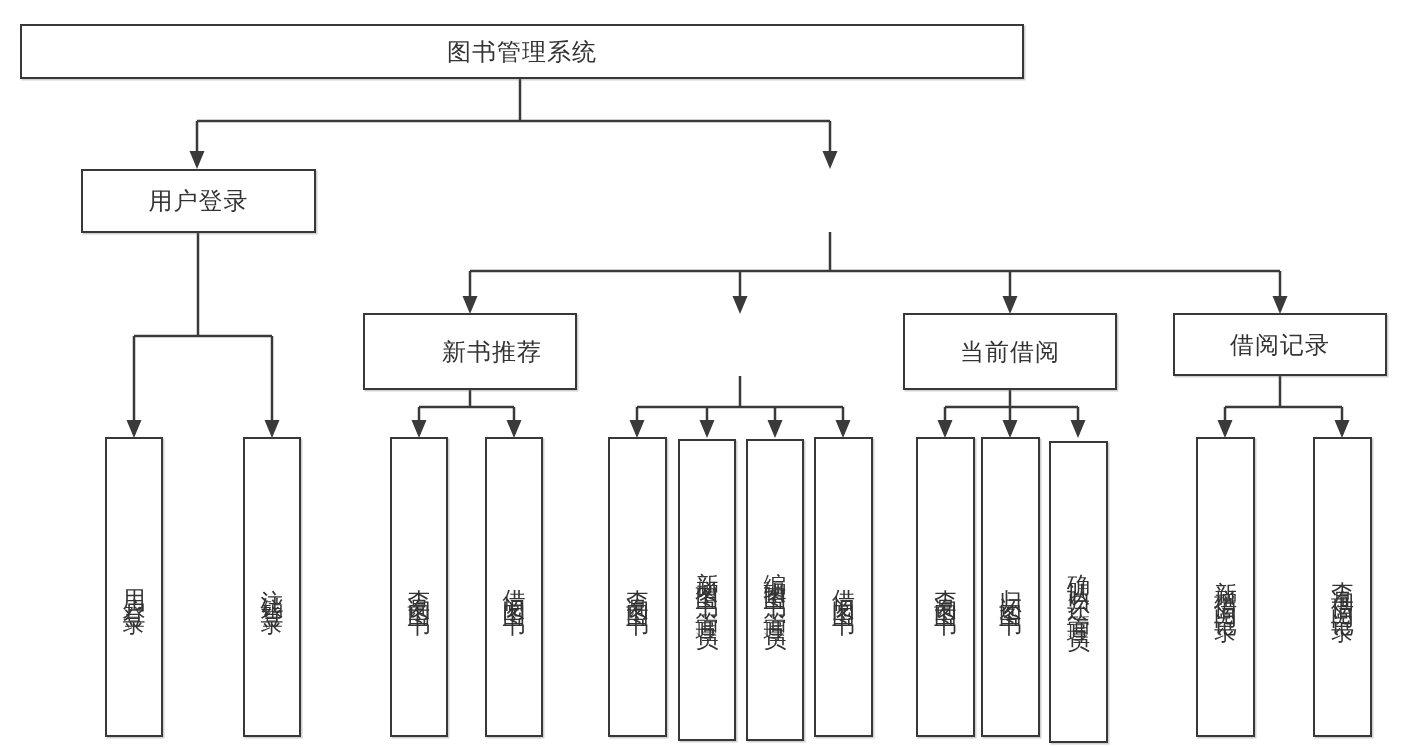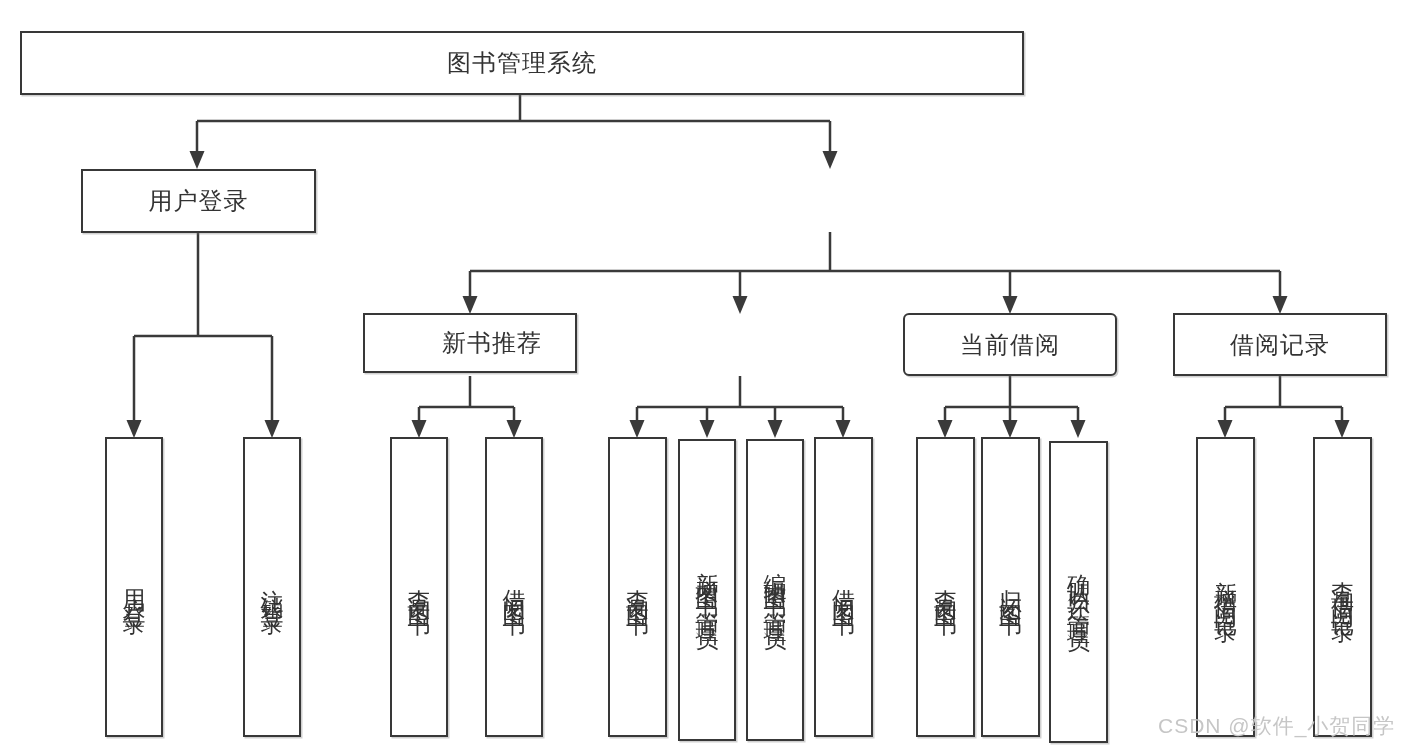--- a/index.html
+++ b/index.html
@@ -53,32 +53,32 @@
       <polygon points="767.5,420 782.5,420 775,438"></polygon>
       <polygon points="835.5,420 850.5,420 843,438"></polygon>
       <polygon points="937.5,420 952.5,420 945,438"></polygon>
       <polygon points="1002.5,420 1017.5,420 1010,438"></polygon>
       <polygon points="1070.5,420 1085.5,420 1078,438"></polygon>
       <polygon points="1217.5,420 1232.5,420 1225,438"></polygon>
       <polygon points="1334.5,420 1349.5,420 1342,438"></polygon>
     </g>
   </svg>
 
-  <div class="box" style="left:20px;top:31px;width:1004px;height:64px;">
+  <div class="box" style="left:20px;top:24px;width:1004px;height:55px;">
     <span class="hlabel">图书管理系统</span>
   </div>
 
   <div class="box" style="left:81px;top:169px;width:235px;height:64px;">
     <span class="hlabel">用户登录</span>
   </div>
 
-  <div class="box" style="left:363px;top:313px;width:214px;height:60px;padding-left:44px;">
+  <div class="box" style="left:363px;top:313px;width:214px;height:77px;padding-left:44px;">
     <span class="hlabel">新书推荐</span>
   </div>
-  <div class="box" style="left:903px;top:313px;width:214px;height:63px;border-radius:6px;">
+  <div class="box" style="left:903px;top:313px;width:214px;height:77px;">
     <span class="hlabel">当前借阅</span>
   </div>
   <div class="box" style="left:1173px;top:313px;width:214px;height:63px;">
     <span class="hlabel">借阅记录</span>
   </div>
 
   <div class="box leaf" style="left:105px;top:437px;width:58px;height:300px;">
     <span class="vlabel">用户登录</span>
   </div>
   <div class="box leaf" style="left:243px;top:437px;width:58px;height:300px;">
@@ -115,15 +115,14 @@
     <span class="vlabel">确认归还（管理员）</span>
   </div>
 
   <div class="box leaf" style="left:1196px;top:437px;width:59px;height:300px;">
     <span class="vlabel">新增借阅记录</span>
   </div>
   <div class="box leaf" style="left:1313px;top:437px;width:59px;height:300px;">
     <span class="vlabel">查询借阅记录</span>
   </div>
 
-  <div class="watermark">CSDN @软件_小贺同学</div>
 
 </div>
 
 </body></html>

